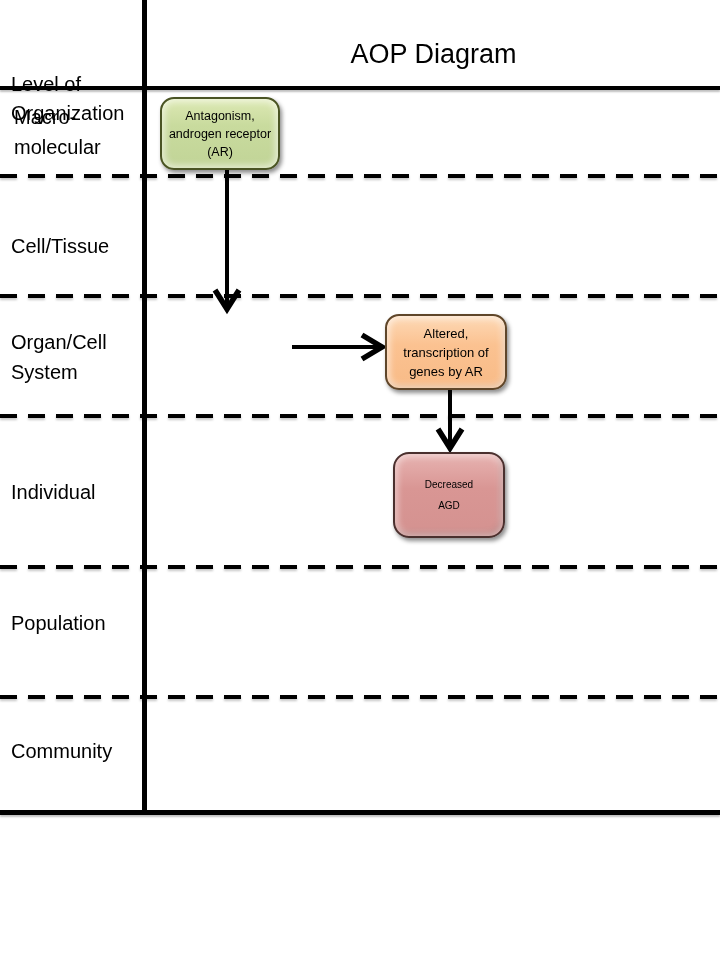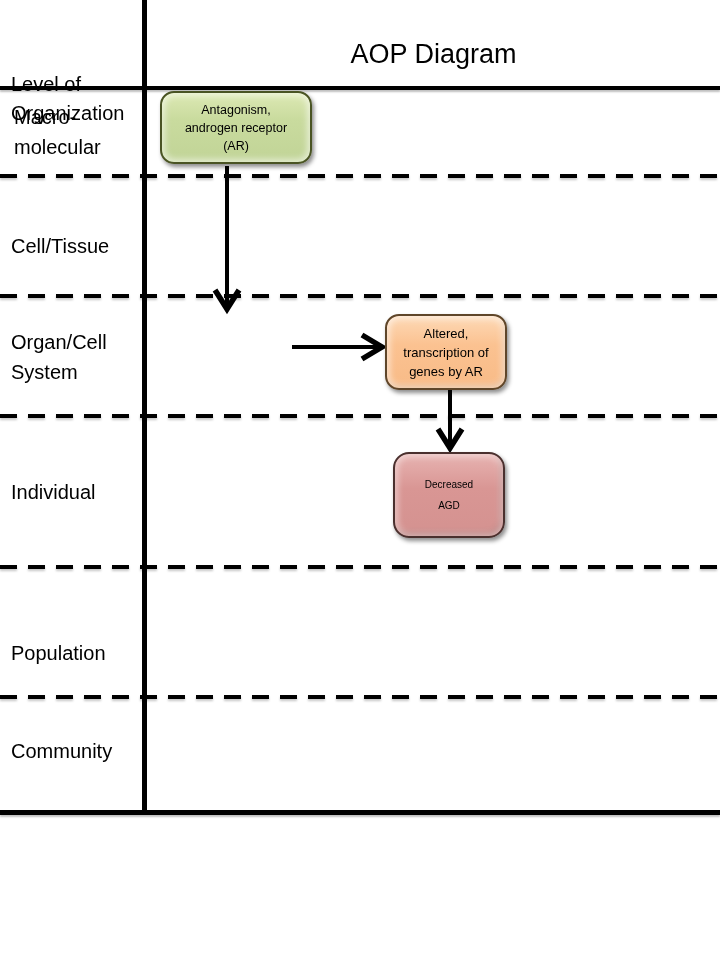--- a/index.html
+++ b/index.html
@@ -25,28 +25,28 @@
          font-size:27px;padding-top:22px;box-sizing:border-box;}
 
   
   .row-label{position:absolute;left:0;width:142px;display:flex;align-items:center;
              padding-left:11px;box-sizing:border-box;font-size:20px;line-height:30px;
              white-space:pre-line;}
   .row-macro{top:88px;height:88px;padding-left:14px;}
   .row-cell{top:192px;height:108px;}
   .row-organ{top:296px;height:122px;}
   .row-individual{top:416px;height:151px;}
-  .row-population{top:592px;height:122px;text-align:right;}
+  .row-population{top:562px;height:122px;text-align:right;}
   .row-community{top:697px;height:108px;}
 
   
   .node{position:absolute;display:flex;align-items:center;justify-content:center;
         text-align:center;white-space:pre-line;box-sizing:border-box;
         border-radius:14px;box-shadow:2px 3px 4px rgba(0,0,0,0.45);}
-  .node-green{left:160px;top:91px;width:152px;height:73px;font-size:12.5px;line-height:18px;
+  .node-green{left:160px;top:97px;width:120px;height:73px;font-size:12.5px;line-height:18px;
         border:2.5px solid var(--green-border,#4a5424);
         background:linear-gradient(180deg,#dde9b4 0%,var(--green-fill,#c9db9e) 38%,#c1d497 100%);
         box-shadow:2px 3px 4px rgba(0,0,0,0.45),inset 0 0 6px 3px rgba(255,255,255,0.55);}
   .node-orange{border:2.5px solid var(--orange-border,#5f462a);
         background:linear-gradient(180deg,#fdd9b6 0%,var(--orange-fill,#fbc291) 40%,#f8bb87 100%);
         box-shadow:2px 3px 4px rgba(0,0,0,0.45),inset 0 0 6px 3px rgba(255,255,255,0.55),
                    inset -2px -3px 4px rgba(120,70,20,0.18);}
   .node-ke1{left:170px;top:312px;width:122px;height:76px;font-size:13px;line-height:19px;}
   .node-ke2{left:385px;top:314px;width:122px;height:76px;font-size:13px;line-height:19px;}
   .node-pink{left:393px;top:452px;width:112px;height:86px;font-size:10px;line-height:21px;

